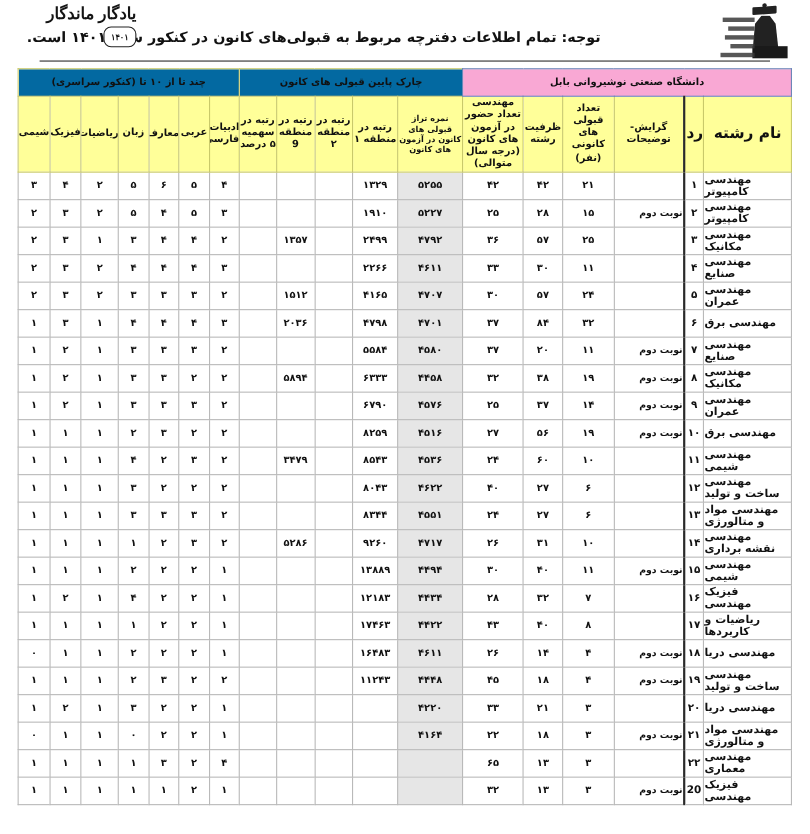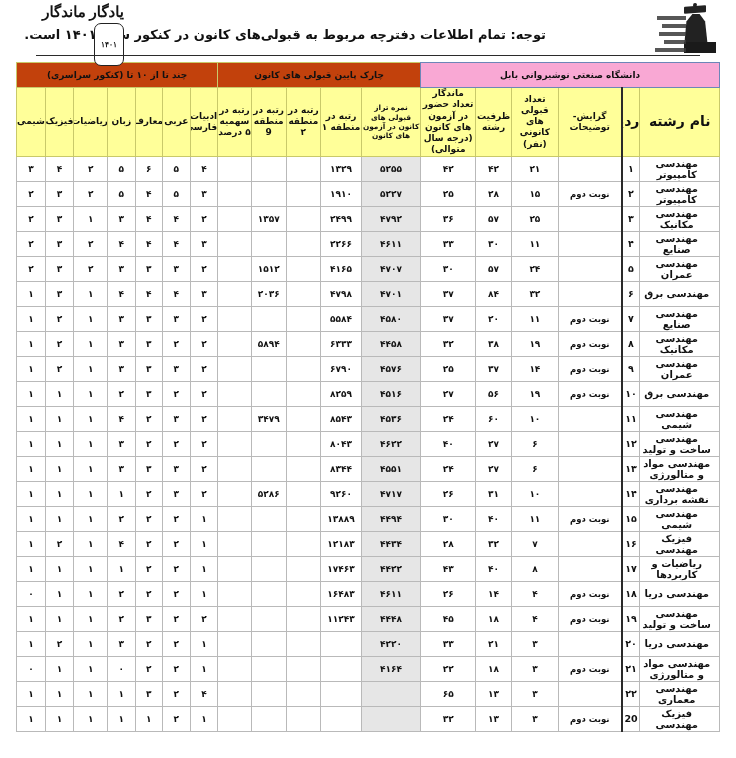--- a/index.html
+++ b/index.html
@@ -126,21 +126,21 @@
   .brand-mark .mark-text {
     font-size: 15px;
     font-weight: bold;
     color: #141414;
     white-space: nowrap;
     letter-spacing: -0.5px;
   }
   .brand-mark .mark-badge {
     display: inline-block;
     margin-top: 2px;
-    padding: 16px 6px;
+    padding: 4px 6px;
     border: 1px solid #222;
     border-radius: 7px;
     font-size: 7.5px;
     font-weight: bold;
     background: #fff;
     color: #111;
   }
 
   
   .sheet {
@@ -169,21 +169,21 @@
   .hdr-uni {
     background: #f9a8d4;
     color: #10243f;
     font-size: 16px;
     font-weight: bold;
     height: 28px;
     border: 1px solid #6d86b8 !important;
     letter-spacing: -0.2px;
   }
   .hdr-group {
-    background: #c2410c;
+    background: #0369a1;
     color: #111;
     font-size: 13px;
     font-weight: bold;
     height: 28px;
     border: 1px solid #c9c96a !important;
   }
   .hdr-sub {
     background: #ffff99;
     color: #111;
     font-size: 7.2px;
@@ -200,27 +200,27 @@
   tbody td {
     background: #ffffff;
     font-size: 9.5px;
     height: 24.3px;
   }
   tbody td.shade {
     background: #e6e6e6;
     margin-top: 44px;
   }
   tbody td.field-name {
-    text-align: center;
+    text-align: left;
     padding-right: 6px;
     font-size: 10px;
   }
   tbody td.note-cell {
     font-size: 8.5px;
-    text-align: center;
+    text-align: right;
   }
   tbody td.idx {
     font-size: 9.5px;
   }
   .thick-left {
     border-left: 2px solid #2a2a2a !important;
   }
 </style>
 </head>
 <body>
@@ -279,21 +279,21 @@
         <th class="hdr-uni" colspan="6">دانشگاه صنعتی نوشیروانی بابل</th>
         <th class="hdr-group" colspan="5">چارک پایین قبولی های کانون</th>
         <th class="hdr-group" colspan="7">چند تا از ۱۰ تا (کنکور سراسری)</th>
       </tr>
       <tr>
         <th class="hdr-sub name">نام رشته</th>
         <th class="hdr-sub name thick-left">ردیف</th>
         <th class="hdr-sub">گرایش-توضیحات</th>
         <th class="hdr-sub">تعداد قبولی های کانونی (نفر)</th>
         <th class="hdr-sub">ظرفیت رشته</th>
-        <th class="hdr-sub">ماندگار تعداد حضور در آزمون های کانون (درجه سال متوالی)</th>
+        <th class="hdr-sub">مهندسی تعداد حضور در آزمون های کانون (درجه سال متوالی)</th>
         <th class="hdr-sub wide">نمره تراز قبولی های کانون در آزمون های کانون</th>
         <th class="hdr-sub">رتبه در منطقه ۱</th>
         <th class="hdr-sub">رتبه در منطقه ۲</th>
         <th class="hdr-sub">رتبه در منطقه 9</th>
         <th class="hdr-sub">رتبه در سهمیه ۵ درصد</th>
         <th class="hdr-sub">ادبیات فارسی</th>
         <th class="hdr-sub">عربی</th>
         <th class="hdr-sub">معارف</th>
         <th class="hdr-sub">زبان</th>
         <th class="hdr-sub">ریاضیات</th>

